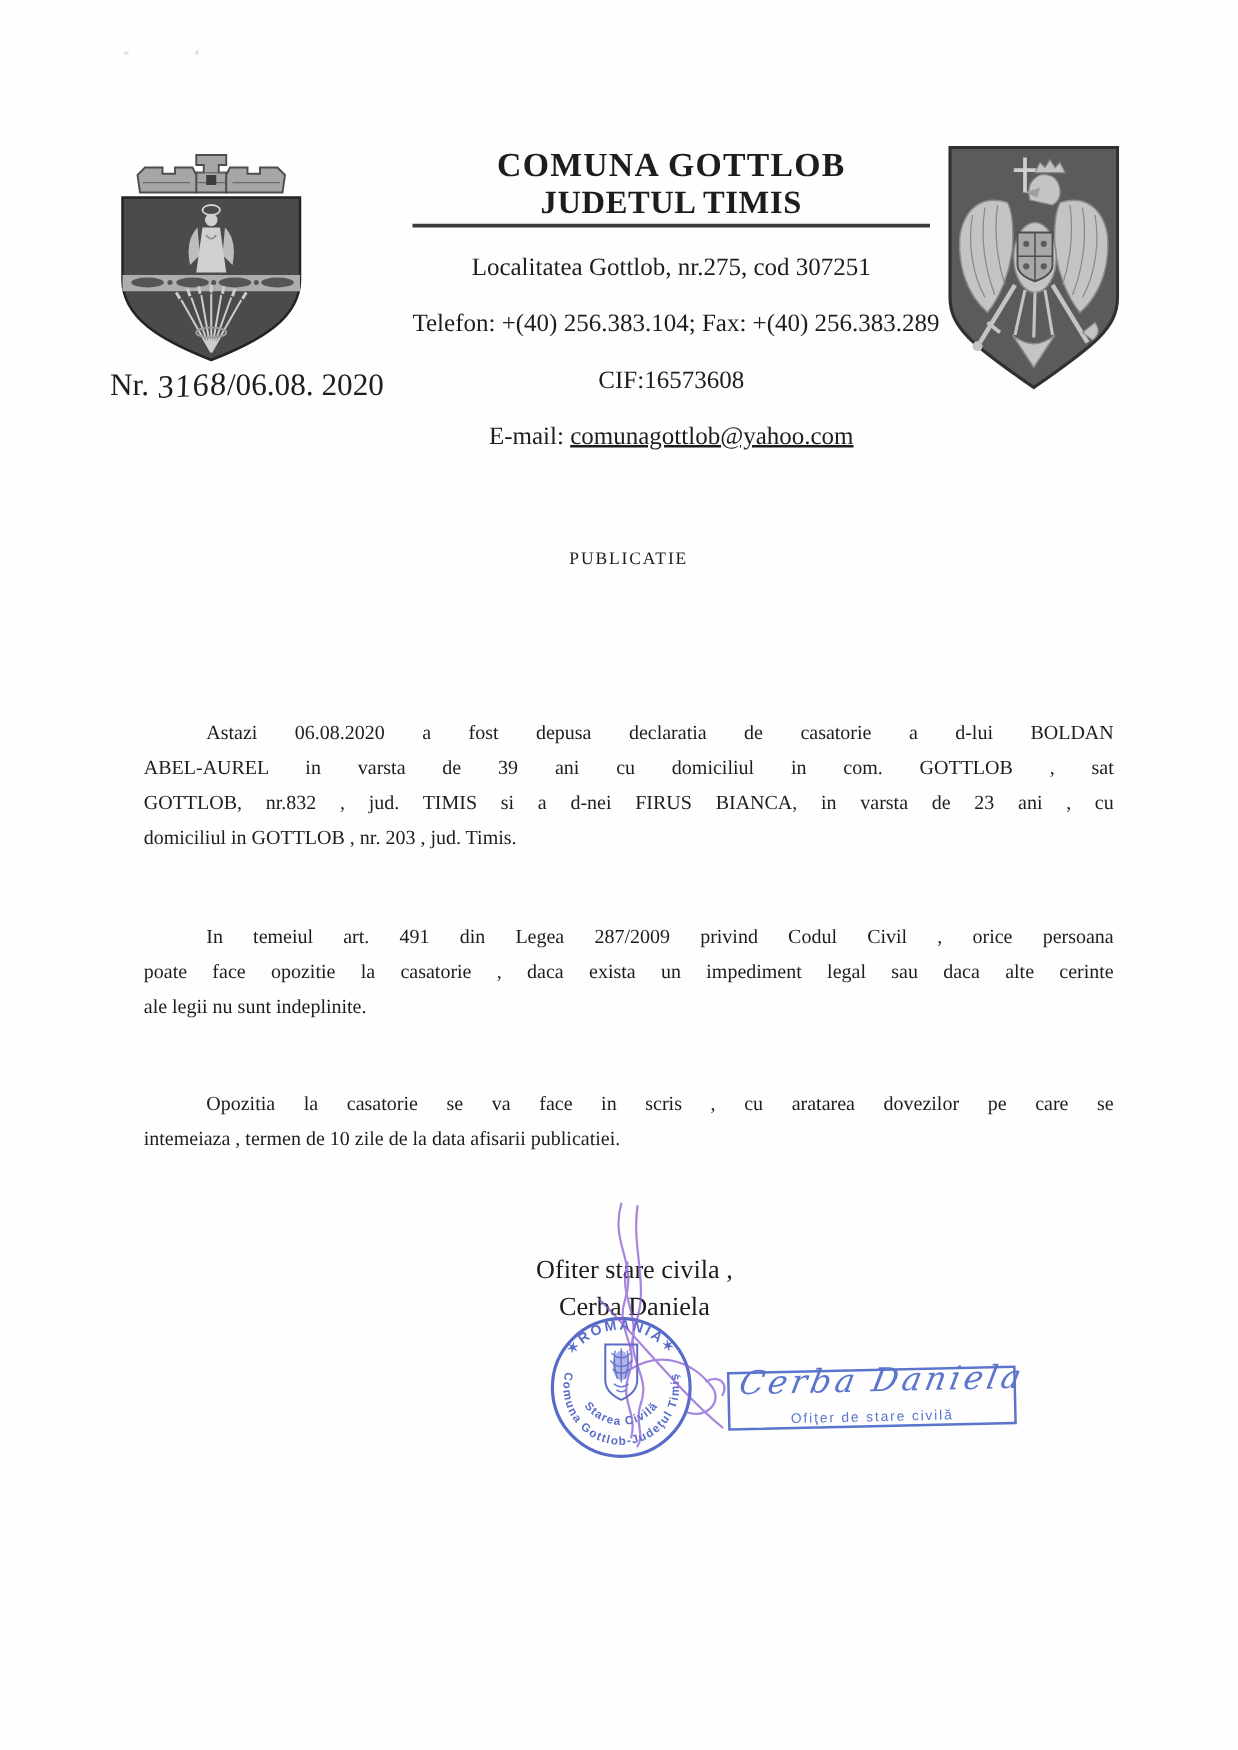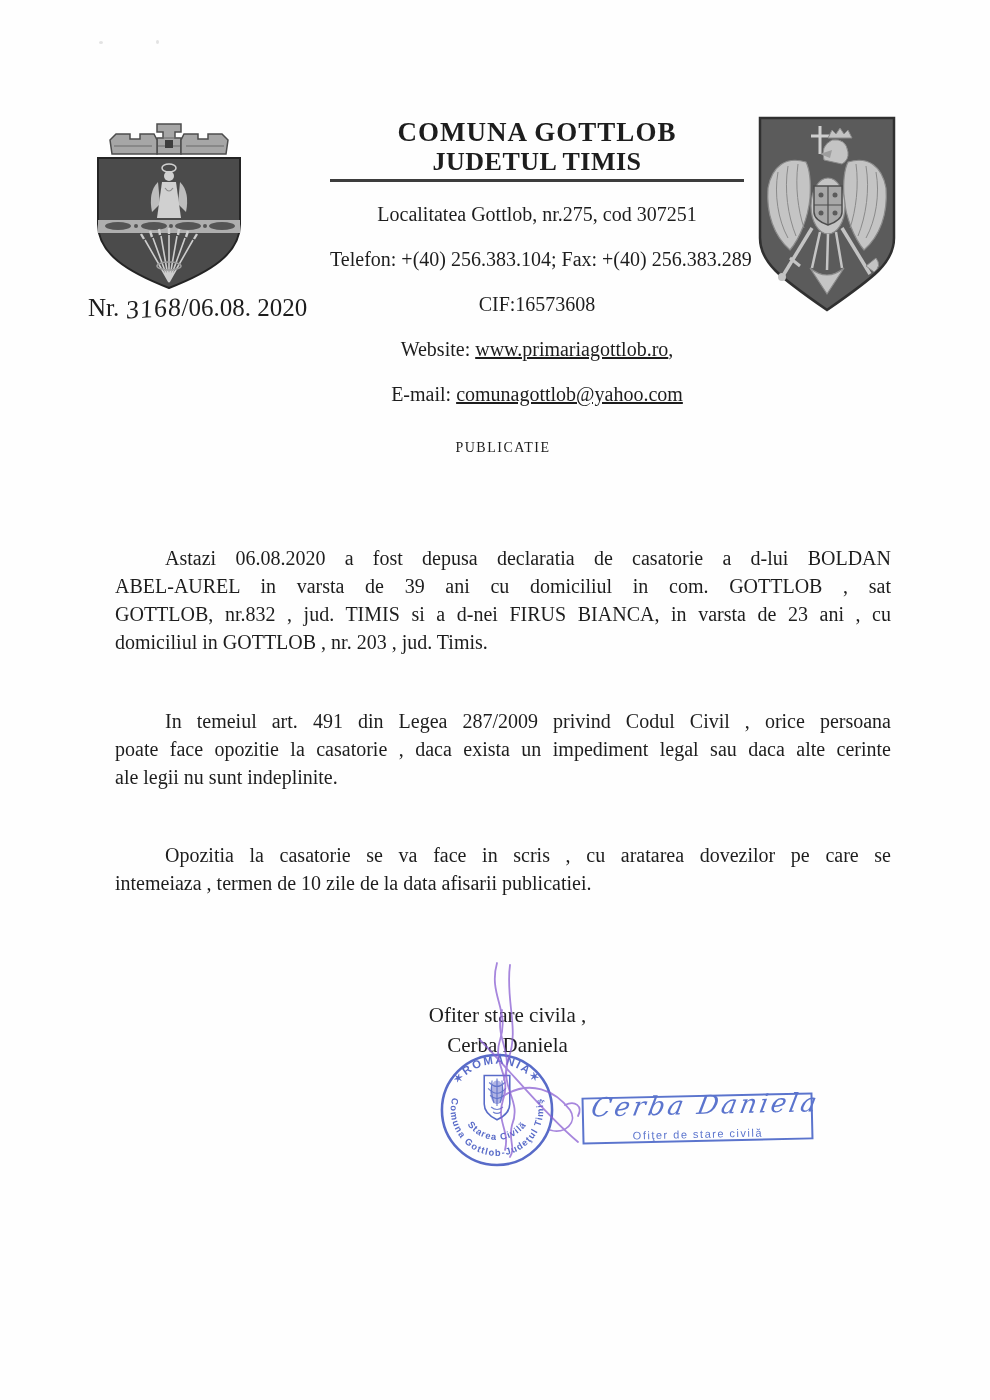--- a/index.html
+++ b/index.html
@@ -24,21 +24,21 @@
   .emblem-left  { position:absolute; left:88px;  top:116px; width:162px; height:176px; }
   .emblem-right { position:absolute; left:748px; top:110px; width:158px; height:210px; }
 
   
   .nr-line { position:absolute; left:88px; top:293px; font-size:25px; white-space:nowrap; }
   .hand { display:inline-block; transform:rotate(-3deg) skewX(-5deg); font-size:26px; letter-spacing:1px; position:relative; top:1px; }
 
   
   .doc-title { position:absolute; left:115px; top:440px; width:776px; text-align:center;
                font-size:14px; letter-spacing:1.5px; }
-  .para { position:absolute; left:115px; width:776px; font-size:20px; line-height:28px; }
+  .para { position:absolute; left:115px; width:776px; font-size:16px; line-height:28px;margin-top:29px; }
   .para .line { text-align:justify; text-align-last:justify; }
   .para .line.first { text-indent:50px; }
   .para .line.last  { text-align-last:left; }
   .p1 { top:544px; }
   .p2 { top:707px; }
   .p3 { top:841px; }
 
   
   .sig-block { position:absolute; left:395px; top:1000px; width:225px; text-align:center;
                font-size:21px; line-height:30px; }
@@ -104,21 +104,20 @@
 </svg>
 </div>
 
 <div class="header-block">
   <div class="header-title">COMUNA GOTTLOB</div>
   <div class="header-subtitle">JUDETUL TIMIS</div>
   <div class="header-rule"></div>
   <div class="header-line">Localitatea Gottlob, nr.275, cod 307251</div>
   <div class="header-line">Telefon: +(40) 256.383.104; Fax: +(40) 256.383.289</div>
   <div class="header-line">CIF:16573608</div>
-  <div class="header-line"><span>Website: </span><span class="u">www.primariagottlob.ro</span><span>,</span></div>
   <div class="header-line"><span>E-mail: </span><span class="u">comunagottlob@yahoo.com</span></div>
 </div>
 
 <div class="emblem-right">
 <svg width="158" height="210" viewBox="0 0 158 210">
   <path d="M12,8 H146 V128 C146,152 128,166 79,200 C30,166 12,152 12,128 Z" fill="#5b5b5b" stroke="#303030" stroke-width="2.5"></path>
 
   <g stroke="#cfcfcf" stroke-width="3" fill="none">
     <path d="M72,16 V44 M63,26 H81"></path>
   </g>

